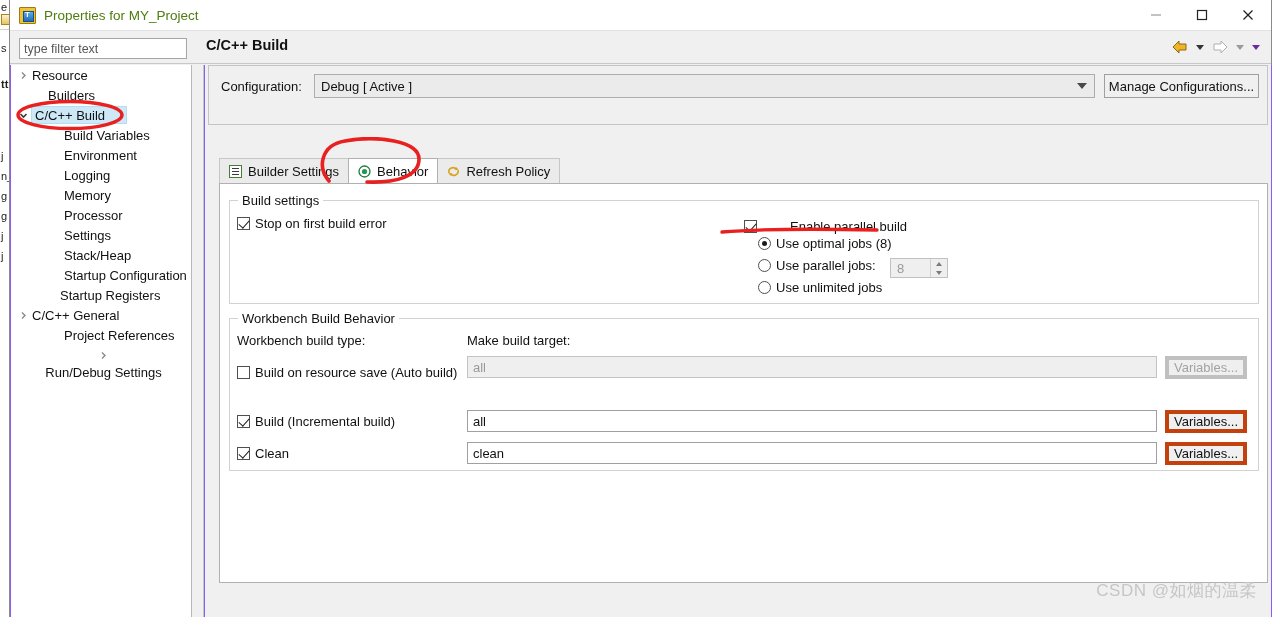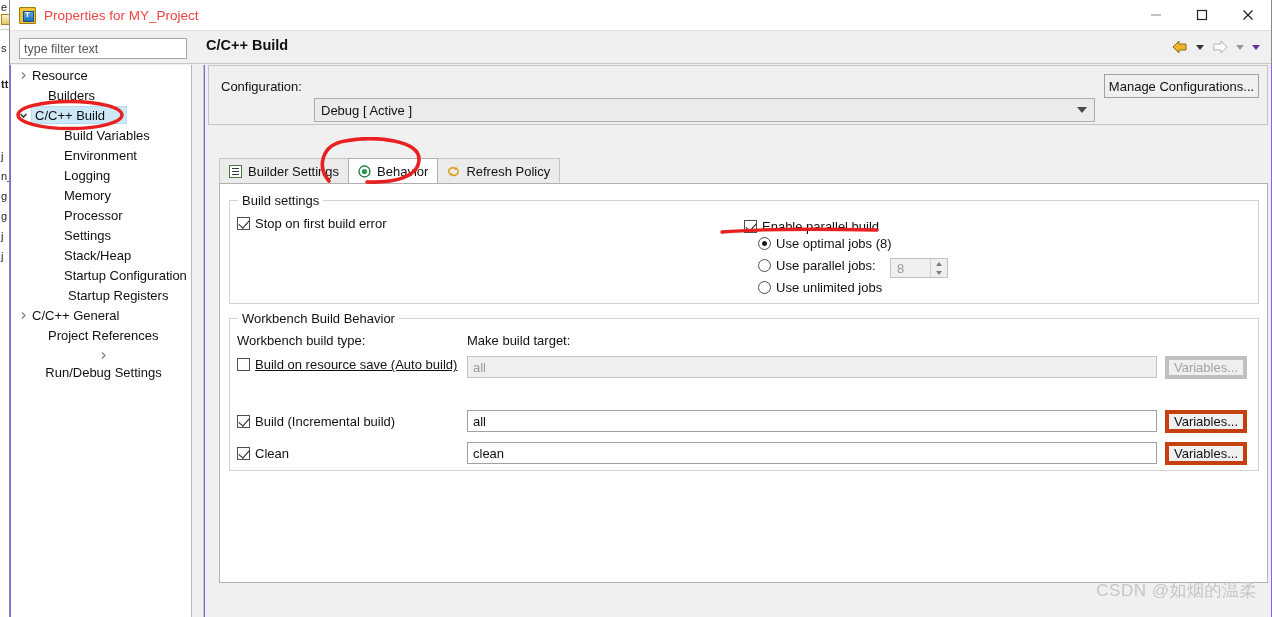--- a/index.html
+++ b/index.html
@@ -65,21 +65,21 @@
     content: ""; position: absolute; left: 3px; top: 3px;
     width: 9px; height: 9px;
     background: linear-gradient(#5da9e8,#1f6fb5);
     border: 1px solid #14518a;
   }
   #app-icon::after {
     content: "T"; position: absolute; left: 0; top: 1px; width: 15px;
     text-align: center; font-size: 8px; line-height: 12px; color: #fff;
     font-family: "Liberation Sans", sans-serif; font-weight: bold;
   }
-  #title-text { font-size: 13.5px; color: #ef4444; }
+  #title-text { font-size: 13.5px; color: #4d7c0f; }
   #win-buttons { margin-left: auto; display: flex; height: 31px; }
   .win-btn {
     width: 46px; height: 31px;
     display: flex; align-items: center; justify-content: center;
     font-size: 13px; color: #222;
   }
   .win-btn svg { display: block; }
 
   
   #page-header {
@@ -171,21 +171,21 @@
     border: 1px solid #c4c4c4;
   }
   #config-label {
     position: absolute; left: 12px; top: 13px;
     font-size: 13px; color: #111;
   }
   #config-combo {
     position: absolute; left: 105px; top: 8px; width: 781px; height: 24px;
     background: #ebebeb;
     border: 1px solid #adadad;
-    display: flex; align-items: center; margin-top: 24px;
+    display: flex; align-items: center;
   }
   #config-combo .cval { padding-left: 6px; font-size: 13px; color: #111; }
   #config-combo .cchev {
     margin-left: auto; margin-right: 7px;
     width: 0; height: 0;
     border-left: 5px solid transparent; border-right: 5px solid transparent; border-top: 6px solid #4a4a4a;
   }
   #manage-btn {
     position: absolute; left: 895px; top: 8px; width: 155px; height: 24px;
     background: #f0f0f0; border: 1px solid #a0a0a0;
@@ -444,33 +444,33 @@
           <span class="tlabel">Settings</span>
         </div>
         <div class="tree-item" style="padding-left: 36px;">
           <span class="twisty"></span>
           <span class="tlabel">Stack/Heap</span>
         </div>
         <div class="tree-item" style="padding-left: 36px;">
           <span class="twisty"></span>
           <span class="tlabel">Startup Configuration</span>
         </div>
-        <div class="tree-item" style="padding-left: 40px;">
+        <div class="tree-item" style="padding-left: 32px;">
           <span class="twisty"></span>
           <span class="tlabel">Startup Registers</span>
         </div>
         <div class="tree-item" style="padding-left: 4px;">
           <span class="twisty">
             <svg width="9" height="9" viewBox="0 0 9 9">
               <path d="M3 1.5 L6 4.5 L3 7.5" fill="none" stroke="#8a8a8a" stroke-width="1.4"></path>
             </svg>
           </span>
           <span class="tlabel">C/C++ General</span>
         </div>
-        <div class="tree-item" style="padding-left: 20px;">
+        <div class="tree-item" style="padding-left: 20px; margin-left: 16px;">
           <span class="twisty"></span>
           <span class="tlabel">Project References</span>
         </div>
         <div class="tree-item" style="padding-left: 4px; flex-direction: column;">
           <span class="twisty">
             <svg width="9" height="9" viewBox="0 0 9 9">
               <path d="M3 1.5 L6 4.5 L3 7.5" fill="none" stroke="#8a8a8a" stroke-width="1.4"></path>
             </svg>
           </span>
           <span class="tlabel">Run/Debug Settings</span>
@@ -526,21 +526,21 @@
       <div id="tab-content">
 
         <div class="groupbox" id="grp-build">
           <div class="gtitle">Build settings</div>
 
           <div class="cb-row" style="left:7px; top:15px;">
             <span class="cbox checked"></span>
             <span>Stop on first build error</span>
           </div>
 
-          <div class="cb-row" style="left:514px; top:18px;">
+          <div class="cb-row" style="left:514px; top:18px;gap:28px;">
             <span class="cbox checked"></span>
             <span>Enable parallel build</span>
           </div>
 
           <div class="cb-row" style="left:528px; top:35px;">
             <span class="rbox checked"></span>
             <span>Use optimal jobs (8)</span>
           </div>
 
           <div class="cb-row" style="left:528px; top:57px;">
@@ -565,21 +565,21 @@
             <span>Use unlimited jobs</span>
           </div>
         </div>
 
         <div class="groupbox" id="grp-workbench">
           <div class="gtitle">Workbench Build Behavior</div>
 
           <div class="static-text" style="left:7px; top:14px;">Workbench build type:</div>
           <div class="static-text" style="left:237px; top:14px;">Make build target:</div>
 
-          <div class="cb-row" style="left:7px; top:38px;text-decoration:underline;">
+          <div class="cb-row" style="left:7px; top:46px;">
             <span class="cbox"></span>
             <span>Build on resource save (Auto build)</span>
           </div>
           <div class="txtfield disabled" style="left:237px; top:37px; width:690px; height:22px;">all</div>
           <div class="btn disabled" style="left:935px; top:37px; width:82px; height:23px;">Variables...</div>
 
 
           <div class="cb-row" style="left:7px; top:95px;">
             <span class="cbox checked"></span>
             <span>Build (Incremental build)</span>

